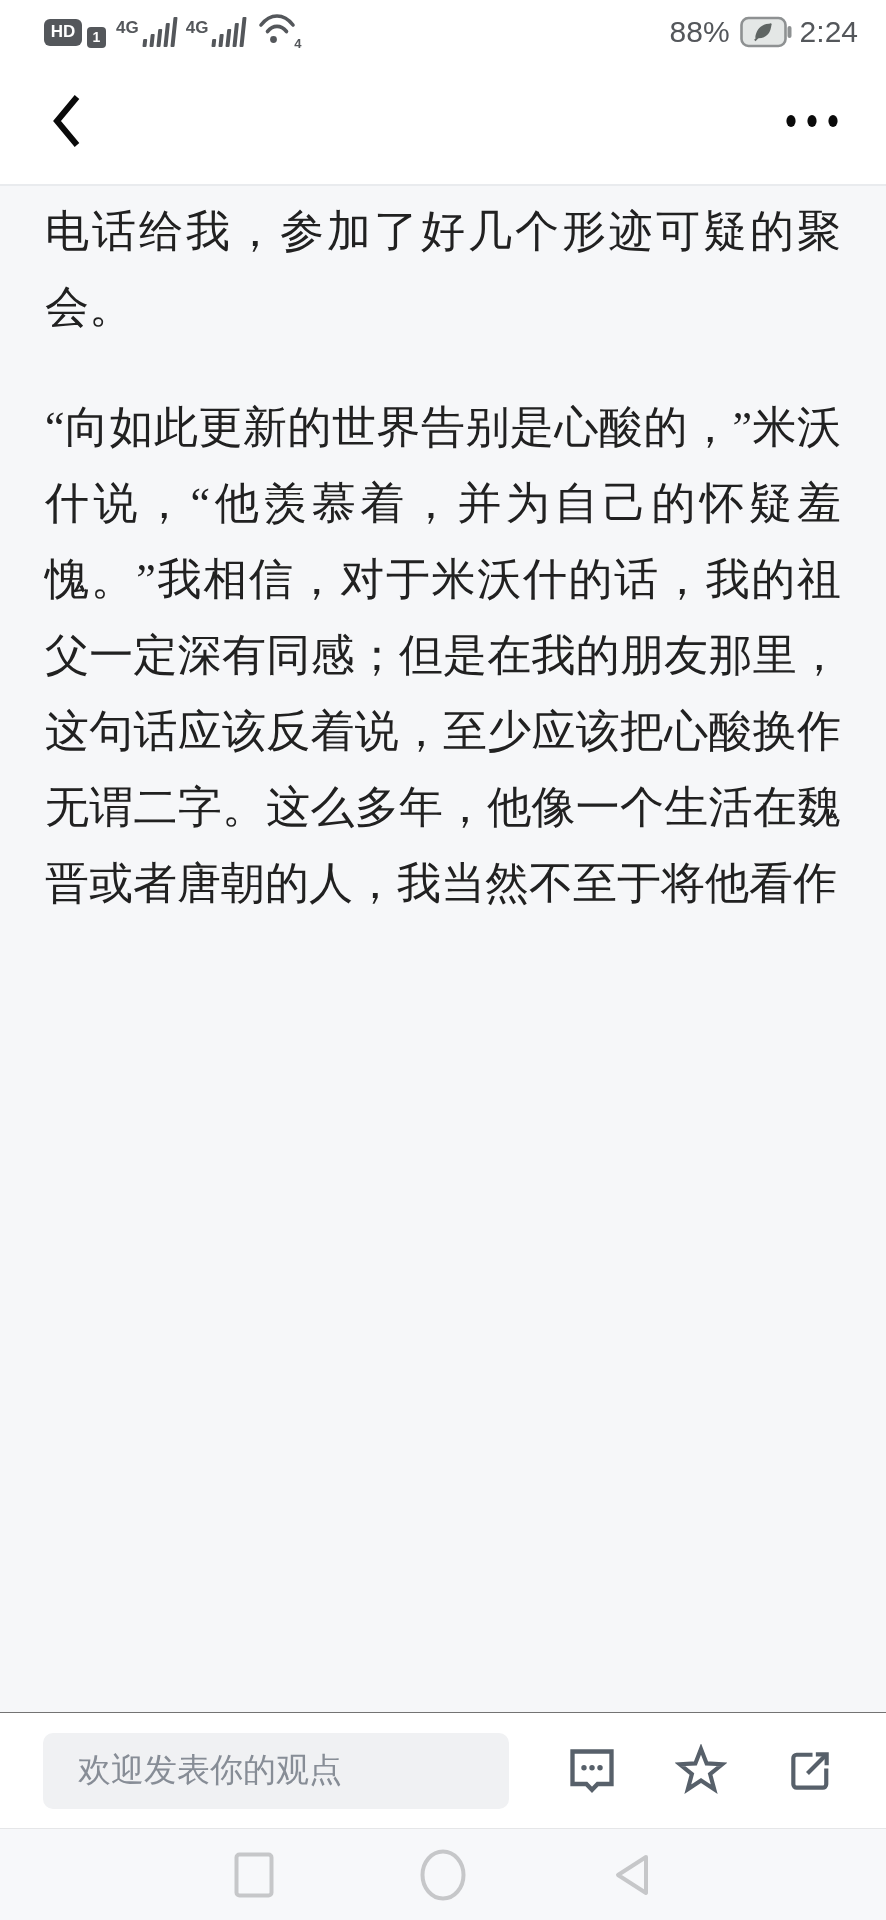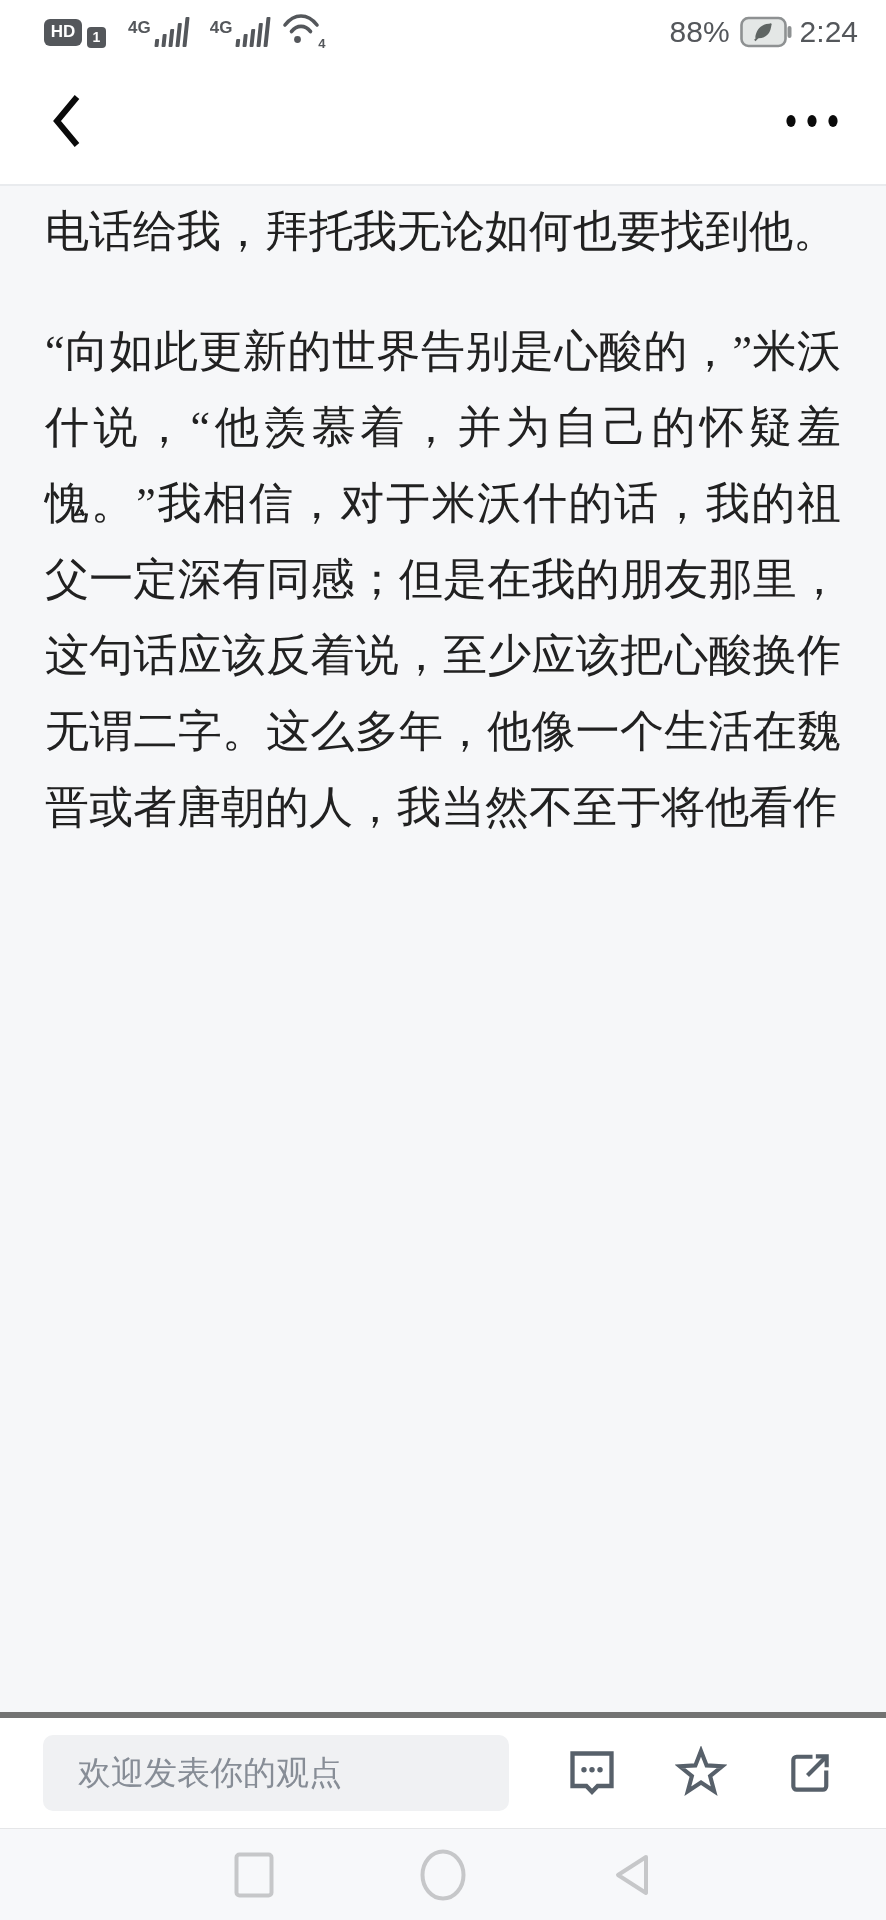--- a/index.html
+++ b/index.html
@@ -27,21 +27,21 @@
     color: #ffffff; font-weight: bold; font-size: 17px;
     display: flex; align-items: center; justify-content: center;
   }
   .sim-badge {
     width: 19px; height: 21px; background: #54575b; border-radius: 4px;
     color: #ffffff; font-weight: bold; font-size: 14px;
     display: flex; align-items: center; justify-content: center;
     margin: 10px 10px 0 5px;
   }
   .net-group { display: flex; align-items: flex-start; margin-right: 10px; }
-  .net-label { font-size: 17px; font-weight: bold; color: #54575b; line-height: 1; margin: 2px 2px 0 12px; }
+  .net-label { font-size: 17px; font-weight: bold; color: #54575b; line-height: 1; margin: 2px 2px 0 0; }
   .sig-bars { display: flex; align-items: flex-end; height: 30px; transform: skewX(-6deg); }
   .sig-bars i { display: block; width: 4px; background: #54575b; margin-left: 3px; border-radius: 1px; }
   .wifi-wrap { position: relative; margin-left: 2px; }
   .wifi-badge-num { position: absolute; right: -4px; bottom: 0px; font-size: 13px; font-weight: bold; color: #54575b; }
   .batt-pct { font-size: 30px; color: #54575b; margin-right: 10px; }
   .time-text { font-size: 30px; color: #54575b; margin-left: 8px; }
 
   
   .app-nav {
     position: absolute; top: 58px; left: 0; right: 0; height: 128px;
@@ -65,21 +65,21 @@
     color: #212121;
     text-align: justify;
     margin-bottom: 44px;
     word-break: normal;
   }
 
   
   .comment-bar {
     position: absolute; top: 1712px; left: 0; right: 0; height: 116px;
     background: #ffffff;
-    border-top: 6px solid #737373;
+    border-top: 1px solid #737373;
     display: flex; align-items: center;
     padding: 0 50px 0 43px;
   }
   .comment-input {
     width: 472px; height: 76px;
     background: #f0f1f3; border-radius: 10px;
     display: flex; align-items: center;
     padding-left: 35px;
     cursor: text;
   }
@@ -160,21 +160,21 @@
     <div class="more-btn">
       <svg width="56" height="20" viewBox="0 0 56 20">
         <ellipse cx="7" cy="10" rx="4.6" ry="6" fill="#0a0a0a"></ellipse>
         <ellipse cx="28" cy="10" rx="4.6" ry="6" fill="#0a0a0a"></ellipse>
         <ellipse cx="49" cy="10" rx="4.6" ry="6" fill="#0a0a0a"></ellipse>
       </svg>
     </div>
   </div>
 
   <div class="content">
-    <p>电话给我，拜托我无论如何也要找到他。</p>
+    <p>电话给我，参加了好几个形迹可疑的聚会。</p>
     <p>“向如此更新的世界告别是心酸的，”米沃什说，“他羡慕着，并为自己的怀疑羞愧。”我相信，对于米沃什的话，我的祖父一定深有同感；但是在我的朋友那里，这句话应该反着说，至少应该把心酸换作无谓二字。这么多年，他像一个生活在魏晋或者唐朝的人，我当然不至于将他看作</p>
   </div>
 
   <div class="comment-bar">
     <div class="comment-input">
       <span>欢迎发表你的观点</span>
     </div>
     <div class="cb-icons">
       <div class="cb-icon">
         <svg width="52" height="52" viewBox="0 0 24 24">

